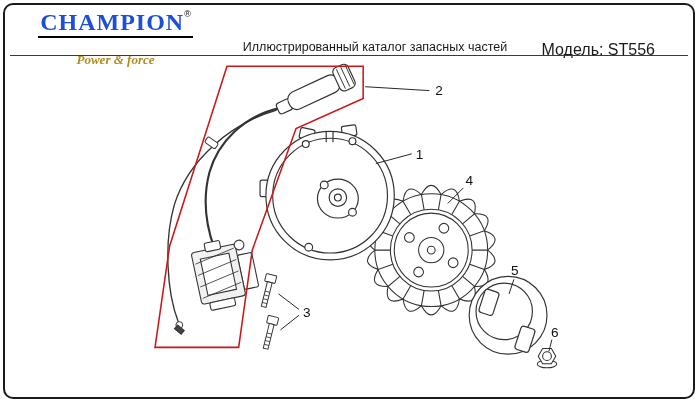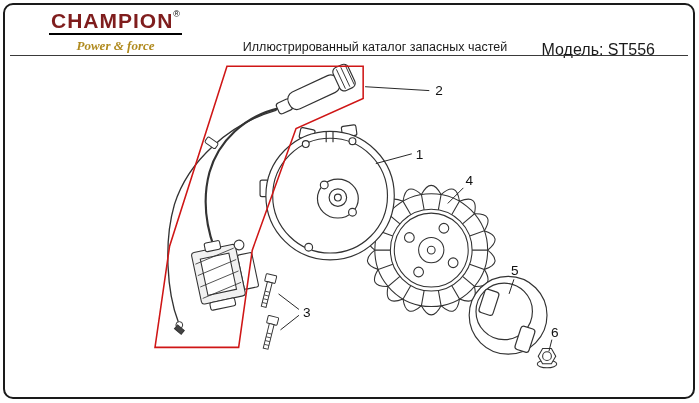--- a/index.html
+++ b/index.html
@@ -1,24 +1,24 @@
 <!DOCTYPE html>
 <html><head>
 <meta charset="utf-8">
 <style>
   html,body{margin:0;padding:0;background:#fff;}
   body{width:699px;height:403px;font-family:"Liberation Sans",sans-serif;position:relative;}
   .page{position:absolute;left:3px;top:3px;width:692px;height:396px;border:2px solid #1a1a1a;
         border-radius:10px;box-sizing:border-box;background:#fff;overflow:hidden;}
   .logo{position:absolute;left:28px;top:5px;width:165px;text-align:center;line-height:1.05;}
   .brand-line{display:inline-block;border-bottom:2px solid #000;padding:0 2px 1px 2px;}
-  .brand{font-family:Liberation Sans, sans-serif;font-weight:700;font-size:21px;letter-spacing:1px;color:#7f1d1d;}
+  .brand{font-family:Liberation Serif, serif;font-weight:700;font-size:24px;letter-spacing:1px;color:#1d4ed8;}
   .reg{font-size:9px;vertical-align:top;color:#000;}
   .tagline{font-family:"Liberation Serif",serif;font-style:italic;font-weight:700;
-           font-size:13px;color:#b08a1e;margin-top:4px;}
+           font-size:13px;color:#b08a1e;margin-top:15px;}
   .title{position:absolute;left:170px;width:400px;top:35px;text-align:center;
          font-size:12.5px;color:#1a1a1a;}
   .model{position:absolute;right:38px;top:36px;font-size:16px;color:#1a1a1a;}
   .rule{position:absolute;left:5px;right:5px;top:50px;border-top:1px solid #3a3a3a;height:0;}
   .diagram{position:absolute;left:0;top:0;width:692px;height:392px;}
   .callout{font:14px "Liberation Sans",sans-serif;fill:#111;text-anchor:middle;stroke:none;}
 </style>
 </head>
 <body>
 

